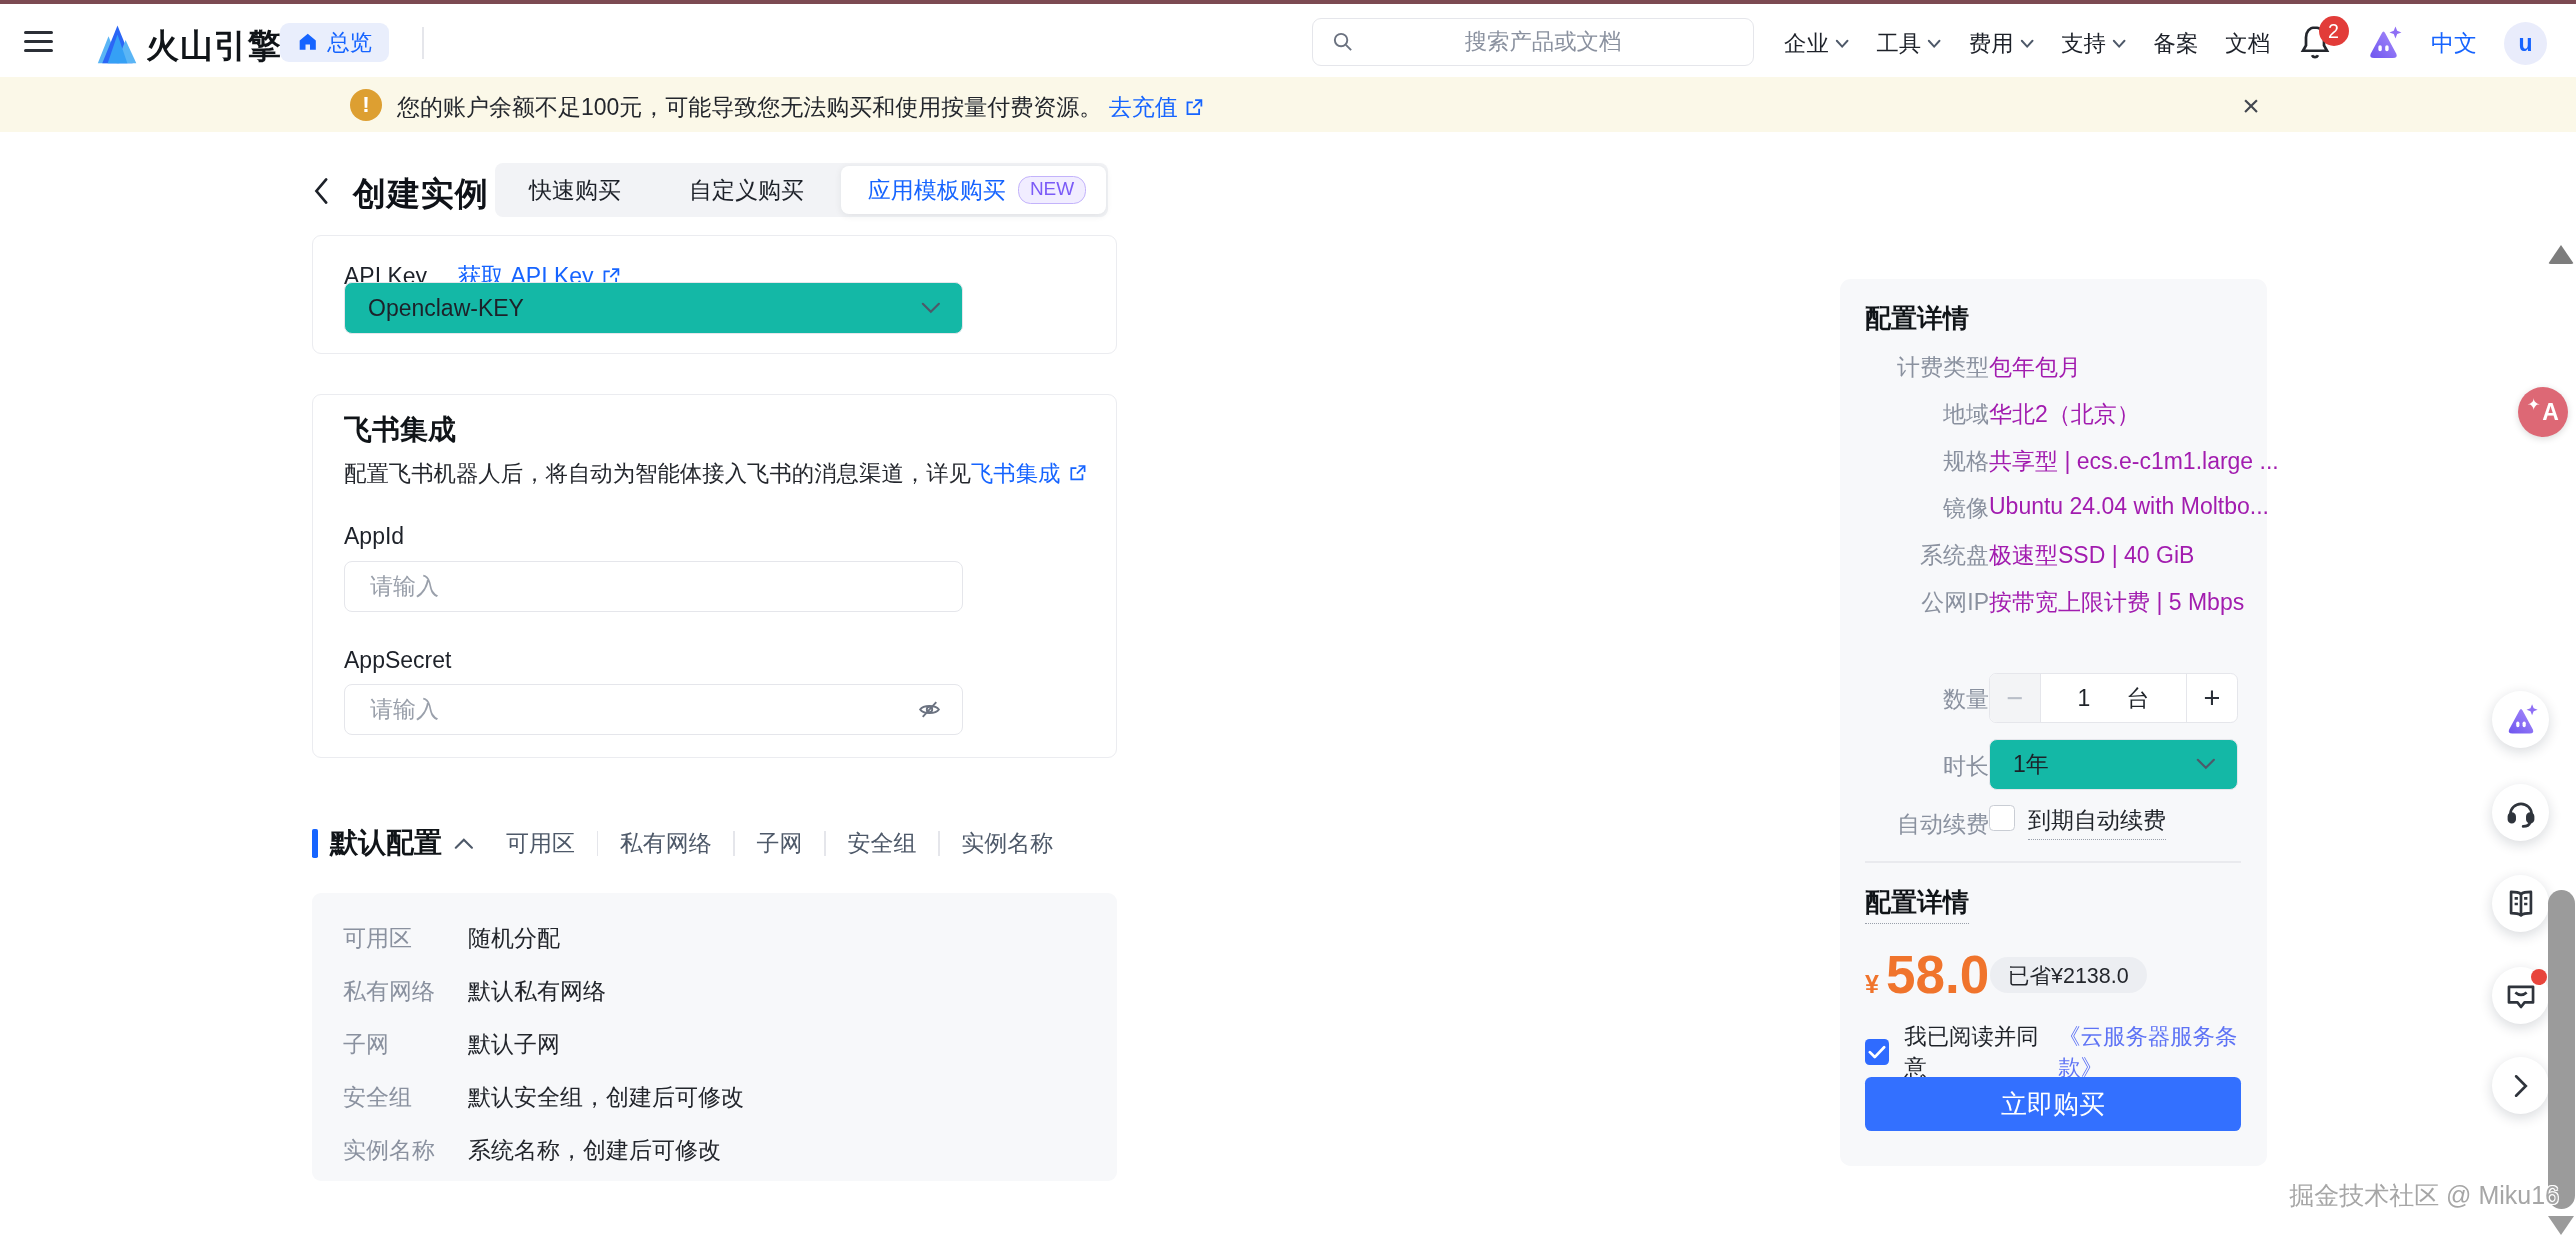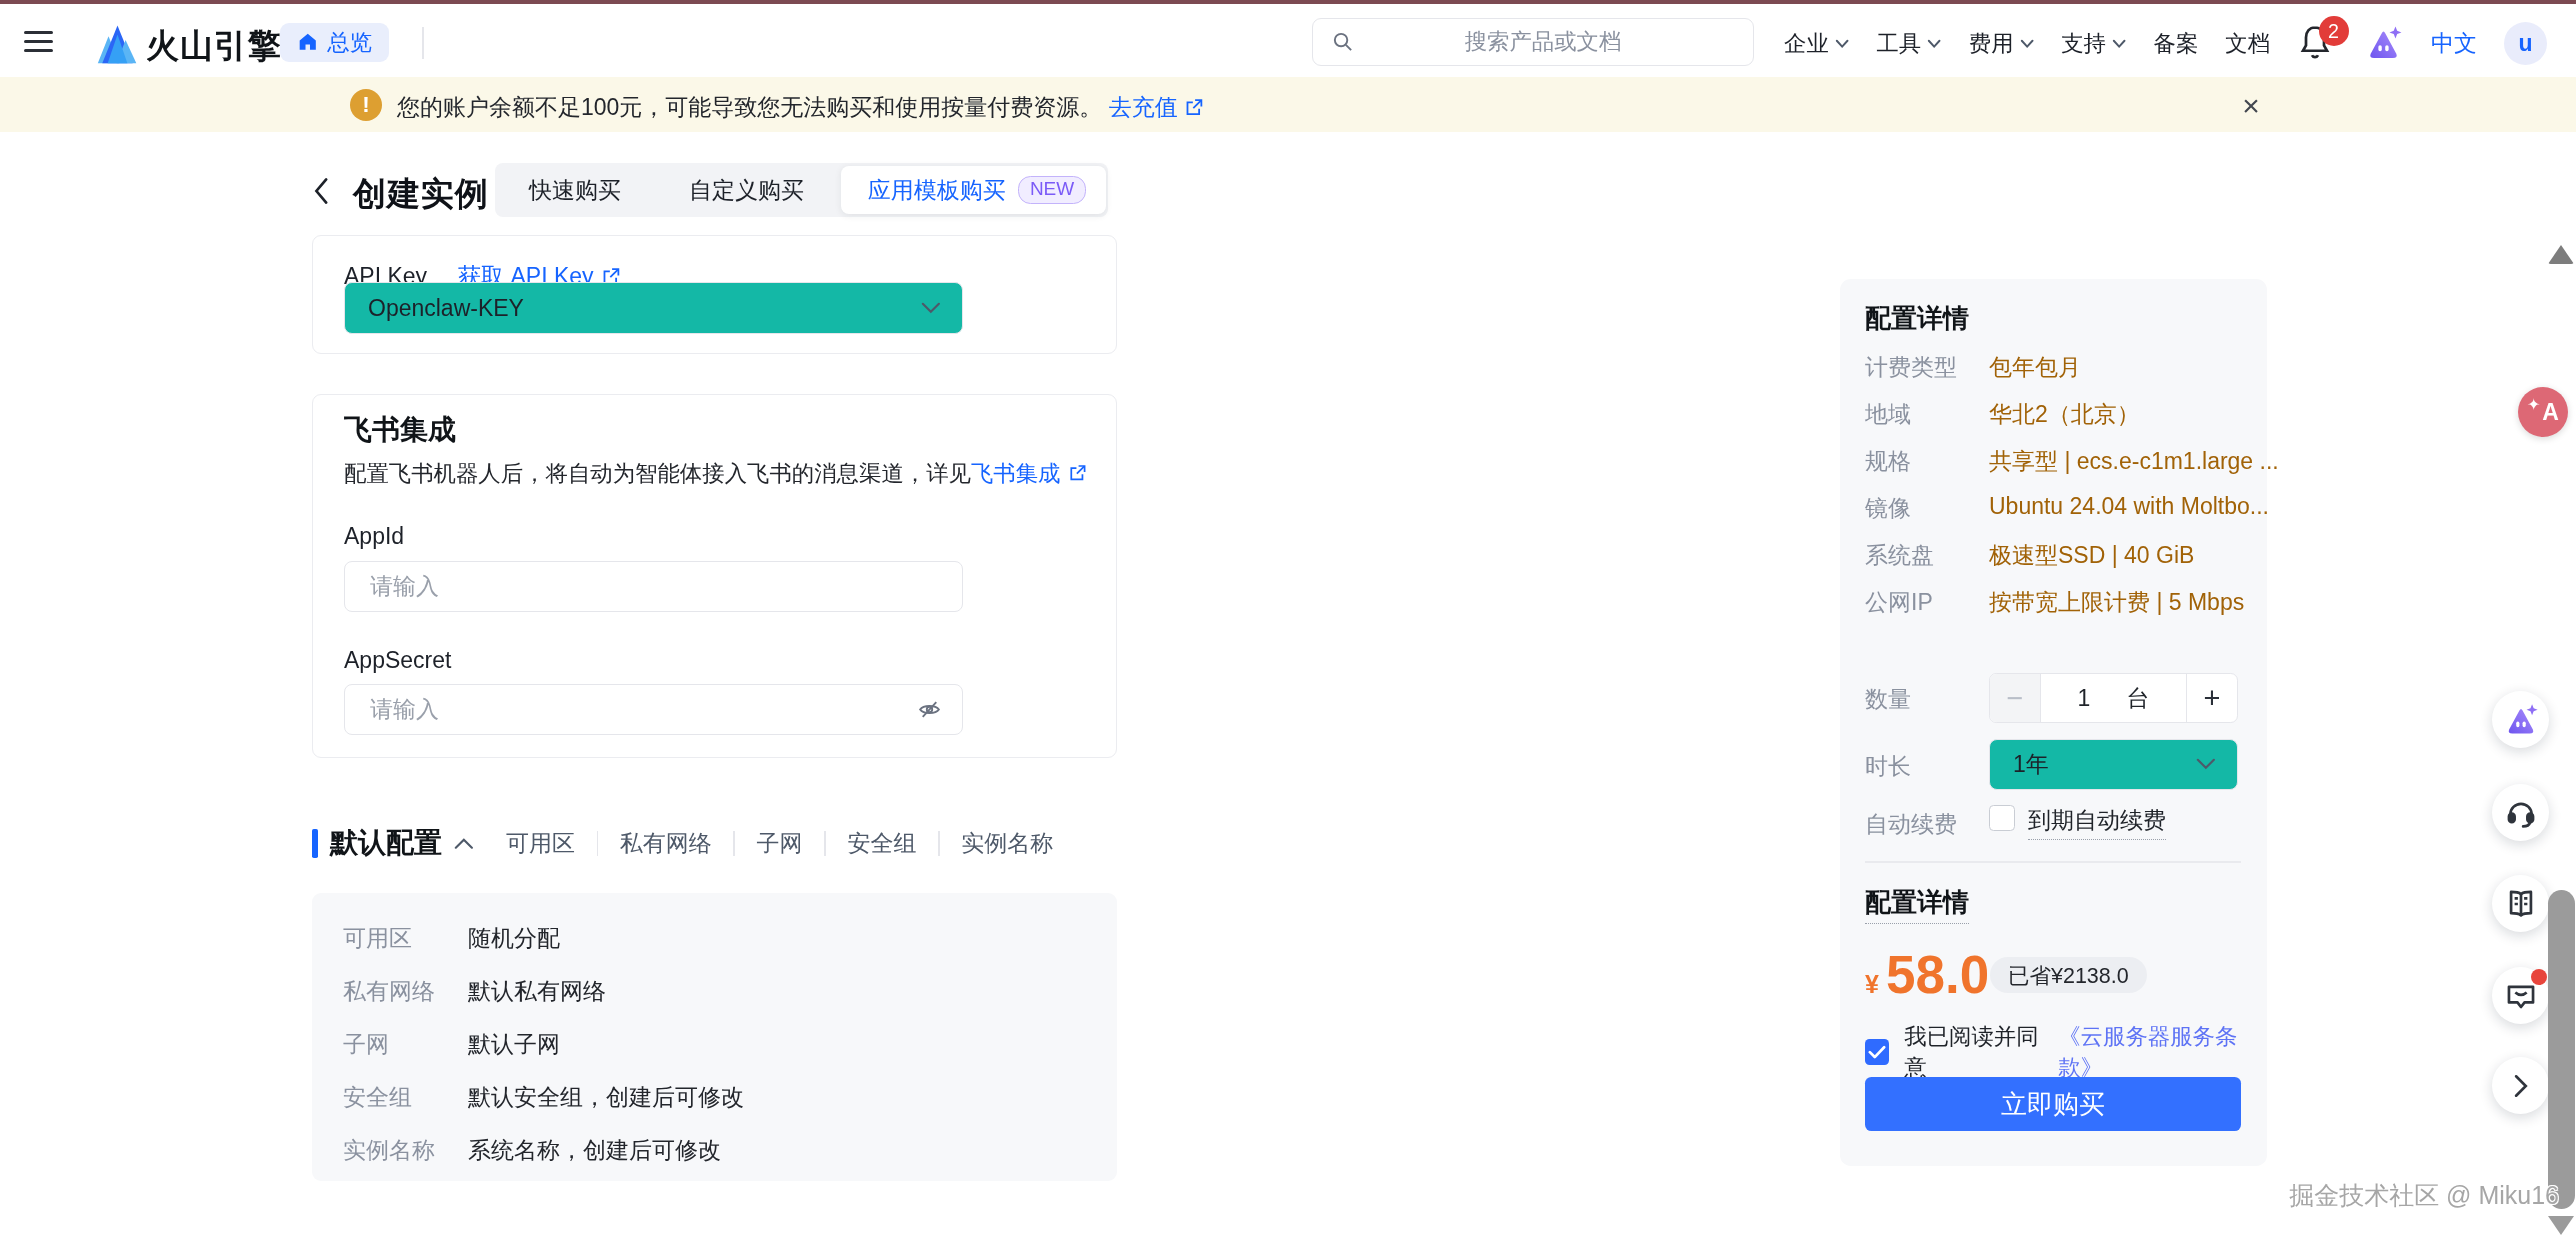--- a/index.html
+++ b/index.html
@@ -69,23 +69,23 @@
   .dc-anchor{font-size:23px;color:#4e5969;cursor:pointer;}
   .dc-sep{width:1.8px;height:25px;background:#e5e6eb;margin:0 21.5px;}
   .dc-panel{left:312px;top:893px;width:805px;height:288px;background:#f7f8fa;border-radius:9px;}
   .dc-row{position:absolute;left:31px;display:flex;}
   .dc-row .k{width:125px;font-size:23px;color:#8a919f;}
   .dc-row .v{font-size:23px;color:#23262c;}
 
   
   .panel{left:1840px;top:279px;width:427px;height:887px;background:#f7f8fa;border-radius:10.7px;}
   .panel-title{position:absolute;left:25px;top:21.5px;font-size:26px;font-weight:bold;color:#101418;}
-  .sum-row{position:absolute;left:25px;display:flex;}
+  .sum-row{position:absolute;left:25px;display:flex;text-align:right;}
   .sum-row .k{width:124px;font-size:23px;color:#8a919f;}
-  .sum-row .v{font-size:23px;color:#a16207;white-space:nowrap;}
+  .sum-row .v{font-size:23px;color:#a21caf;white-space:nowrap;}
   .stepper{position:absolute;left:149px;top:394px;width:249px;height:50px;border:1.8px solid #e5e6eb;border-radius:7.2px;background:#fff;display:flex;box-sizing:border-box;overflow:hidden;}
   .step-btn{width:50px;display:flex;align-items:center;justify-content:center;font-size:29px;cursor:pointer;}
   .step-minus{background:#f3f4f6;border-right:1.8px solid #e5e6eb;color:#b8bec8;}
   .step-plus{border-left:1.8px solid #e5e6eb;color:#2a2f38;}
   .step-mid{flex:1;display:flex;align-items:center;justify-content:center;gap:36px;font-size:23px;color:#1f2329;}
   .panel-select{position:absolute;left:149px;top:460px;width:249px;height:51px;}
   .checkbox{width:26px;height:26px;border-radius:4.5px;box-sizing:border-box;cursor:pointer;}
   .cb-empty{background:#fff;border:1.8px solid #c9cdd4;}
   .cb-checked{background:#2f6bff;display:flex;align-items:center;justify-content:center;}
   .dotted{border-bottom:1.8px dotted #9aa0ab;padding-bottom:2.7px;}

